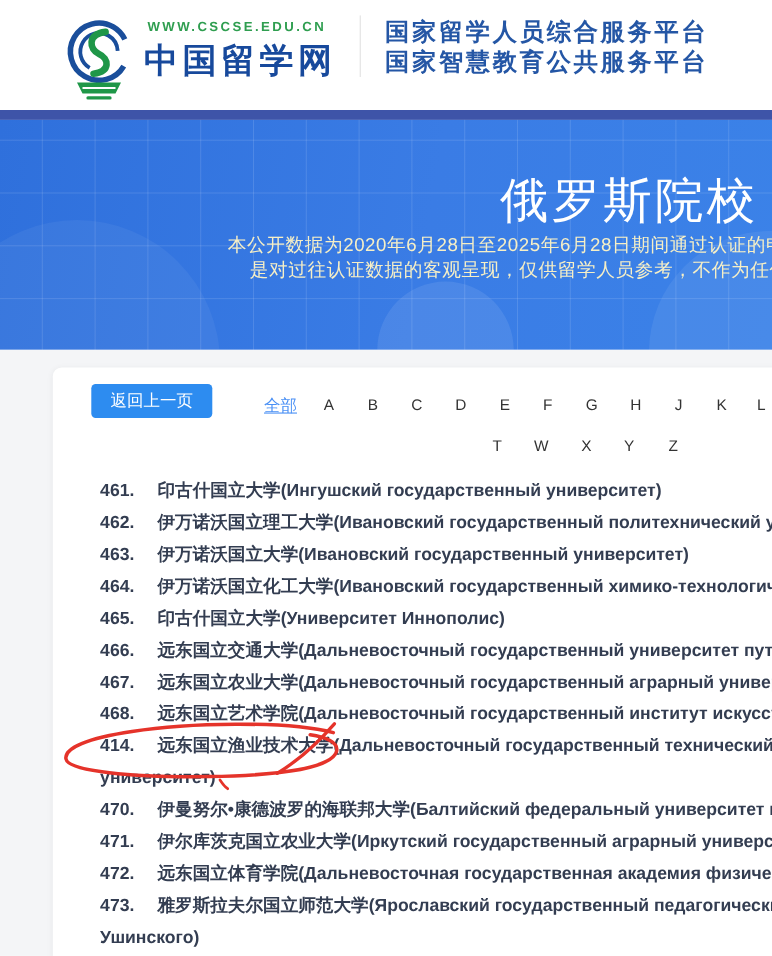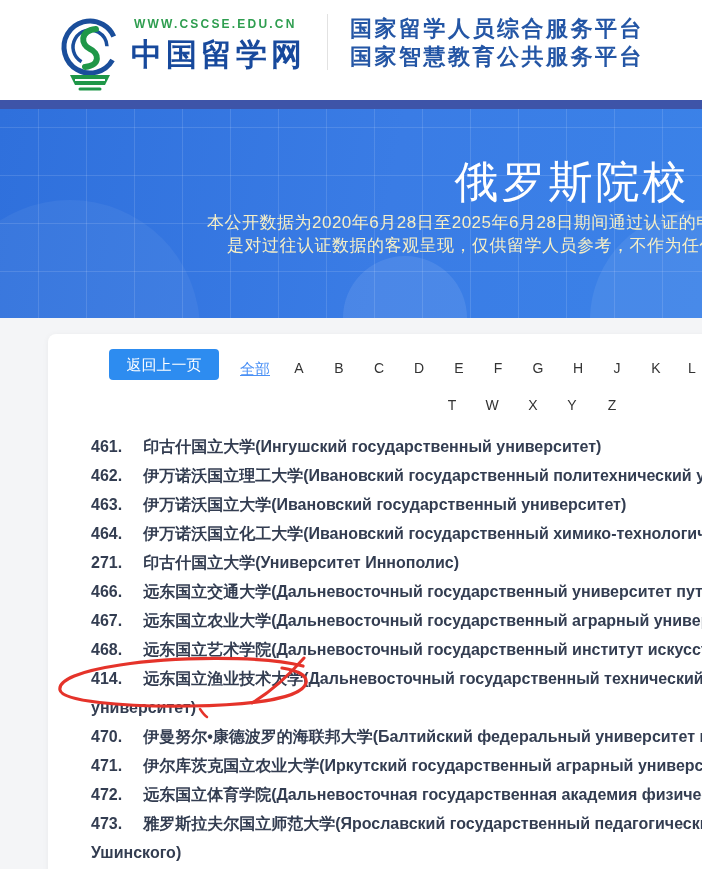--- a/index.html
+++ b/index.html
@@ -36,21 +36,21 @@
                 font-size:44px;font-weight:500;letter-spacing:3px;color:#ffffff;white-space:nowrap;}
   .banner-desc{position:absolute;font-size:17px;color:#f6efc6;white-space:nowrap;letter-spacing:0.5px;}
   .desc1{left:207px;top:102px;}
   .desc2{left:227px;top:125px;}
 
   
   .page-bg{position:absolute;left:0;top:318px;width:702px;height:551px;background:#f4f5f7;}
   .card{position:absolute;left:48px;top:334px;width:680px;height:560px;background:#ffffff;
         border-radius:8px 0 0 0;box-shadow:0 1px 6px rgba(0,0,0,0.05);}
 
-  .back-btn{position:absolute;left:61px;top:15px;width:110px;height:31px;background:#2d8cf0;
+  .back-btn{position:absolute;left:35px;top:15px;width:110px;height:31px;background:#2d8cf0;
             border:none;border-radius:4px;color:#ffffff;font-size:15px;line-height:31px;
             text-align:center;cursor:pointer;padding:0;
             font-family:"Liberation Sans","DejaVu Sans",sans-serif;}
   .letter{position:absolute;width:30px;text-align:center;font-size:14px;color:#333333;
           cursor:pointer;}
   .letter-all{position:absolute;left:188px;top:26px;width:34px;text-align:right;font-size:15px;
               color:#4a90f5;text-decoration:underline;cursor:pointer;}
   .row1{top:26px;} .row2{top:63px;}
 
   
@@ -116,21 +116,21 @@
     <span class="letter row2" style="left:429px">W</span>
     <span class="letter row2" style="left:470px">X</span>
     <span class="letter row2" style="left:509px">Y</span>
     <span class="letter row2" style="left:549px">Z</span>
 
     <div class="uni-list">
       <div class="uni-line"><span class="uni-num">461.</span><span>印古什国立大学(Ингушский государственный университет)</span></div>
       <div class="uni-line"><span class="uni-num">462.</span><span>伊万诺沃国立理工大学(Ивановский государственный политехнический университет)</span></div>
       <div class="uni-line"><span class="uni-num">463.</span><span>伊万诺沃国立大学(Ивановский государственный университет)</span></div>
       <div class="uni-line"><span class="uni-num">464.</span><span>伊万诺沃国立化工大学(Ивановский государственный химико-технологический университет)</span></div>
-      <div class="uni-line"><span class="uni-num">271.</span><span>印古什国立大学(Университет Иннополис)</span></div>
+      <div class="uni-line"><span class="uni-num">465.</span><span>印古什国立大学(Университет Иннополис)</span></div>
       <div class="uni-line"><span class="uni-num">466.</span><span>远东国立交通大学(Дальневосточный государственный университет путей сообщения)</span></div>
       <div class="uni-line"><span class="uni-num">467.</span><span>远东国立农业大学(Дальневосточный государственный аграрный университет)</span></div>
       <div class="uni-line"><span class="uni-num">468.</span><span>远东国立艺术学院(Дальневосточный государственный институт искусств)</span></div>
       <div class="uni-line"><span class="uni-num">414.</span><span>远东国立渔业技术大学(Дальневосточный государственный технический рыбохозяйственный</span></div>
       <div class="uni-line">университет)</div>
       <div class="uni-line"><span class="uni-num">470.</span><span>伊曼努尔•康德波罗的海联邦大学(Балтийский федеральный университет имени Иммануила Канта)</span></div>
       <div class="uni-line"><span class="uni-num">471.</span><span>伊尔库茨克国立农业大学(Иркутский государственный аграрный университет)</span></div>
       <div class="uni-line"><span class="uni-num">472.</span><span>远东国立体育学院(Дальневосточная государственная академия физической культуры)</span></div>
       <div class="uni-line"><span class="uni-num">473.</span><span>雅罗斯拉夫尔国立师范大学(Ярославский государственный педагогический университет им. К.Д.</span></div>
       <div class="uni-line">Ушинского)</div>

